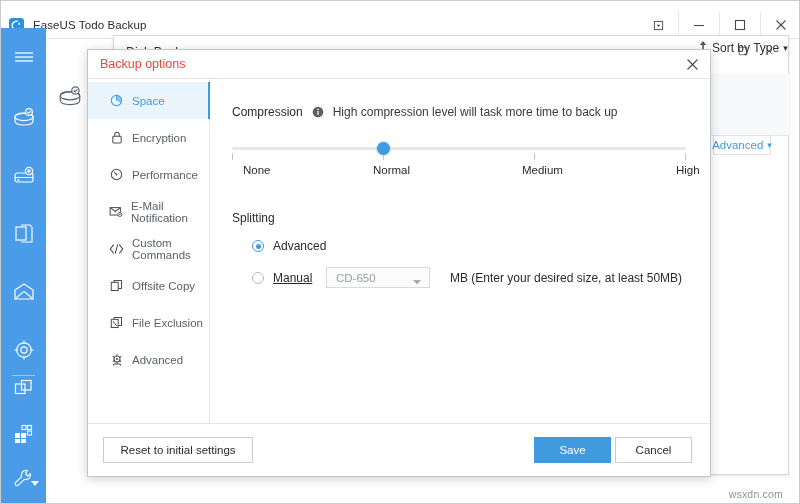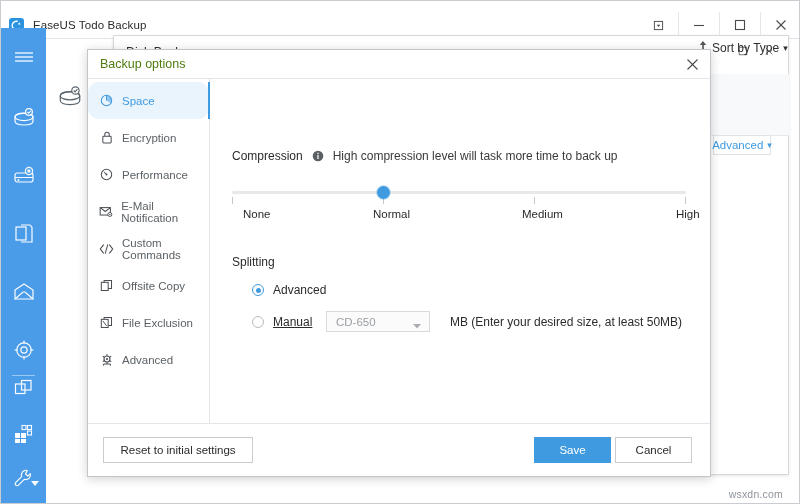--- a/index.html
+++ b/index.html
@@ -186,21 +186,21 @@
     position: relative;
     height: 29px;
     border-bottom: 1px solid #e3e6e9;
     box-sizing: border-box;
     background: #ffffff;
   }
   .dlg-title {
     position: absolute;
     left: 12px; top: 7px;
     font-size: 12.5px;
-    color: #4d7c0f;
+    color: #ef4444;
   }
   .dlg-close {
     position: absolute;
     right: 0; top: 0;
     width: 36px; height: 28px;
     display: flex; align-items: center; justify-content: center;
     color: #4a4a4a;
   }
   .dlg-body {
     position: relative;
@@ -212,25 +212,24 @@
     background: #ffffff;
     border-right: 1px solid #e3e6e9;
     box-sizing: border-box;
     padding-top: 3px;
   }
   .nav-item {
     position: relative;
     height: 37px;
     display: flex;
     align-items: center;
-    padding-left: 11px;
+    padding-left: 21px;
     gap: 8px;
     font-size: 11.5px;
     color: #5b6166;
-    border-radius: 11px;
   }
   .nav-item .nav-ico {
     width: 15px;
     display: flex;
     align-items: center;
     justify-content: center;
     color: #4c5055;
   }
   .nav-item.active {
     background: #eaf4fd;
@@ -250,21 +249,20 @@
     box-sizing: border-box;
   }
 
   
   .row-head {
     display: flex;
     align-items: center;
     gap: 9px;
     font-size: 12px;
     color: #2b2b2b;
-    margin-top: 44px;
   }
   .info-ico {
     width: 12px; height: 12px;
     display: flex; align-items: center; justify-content: center;
     color: #5a5f64;
   }
   .hint {
     font-size: 12px;
     color: #3a3a3a;
   }

